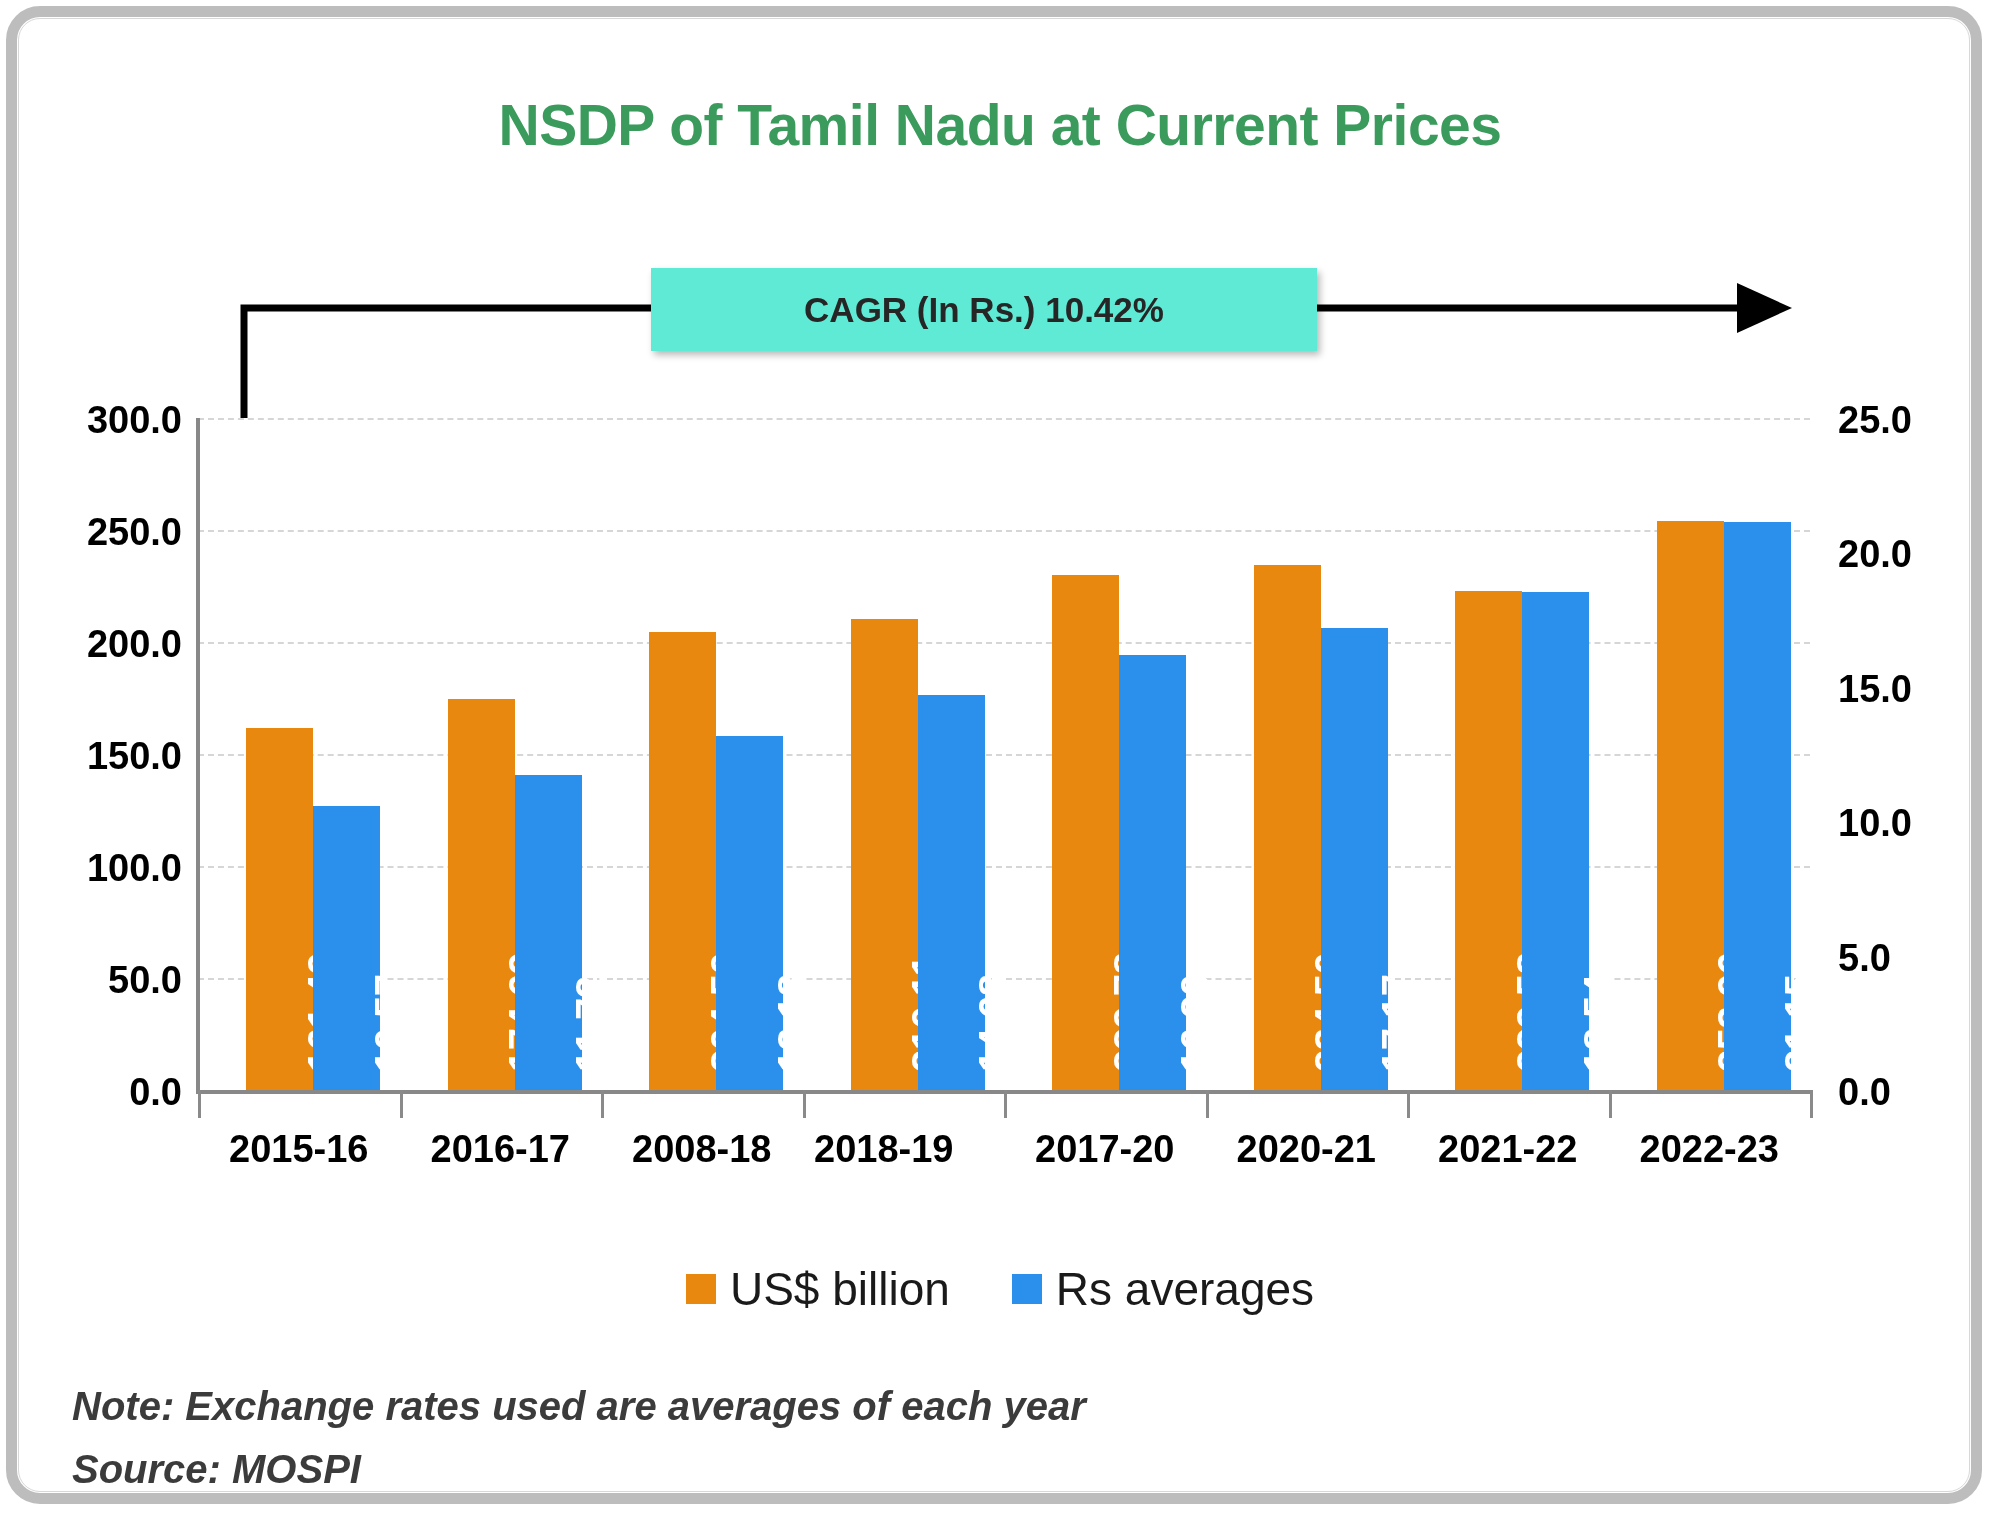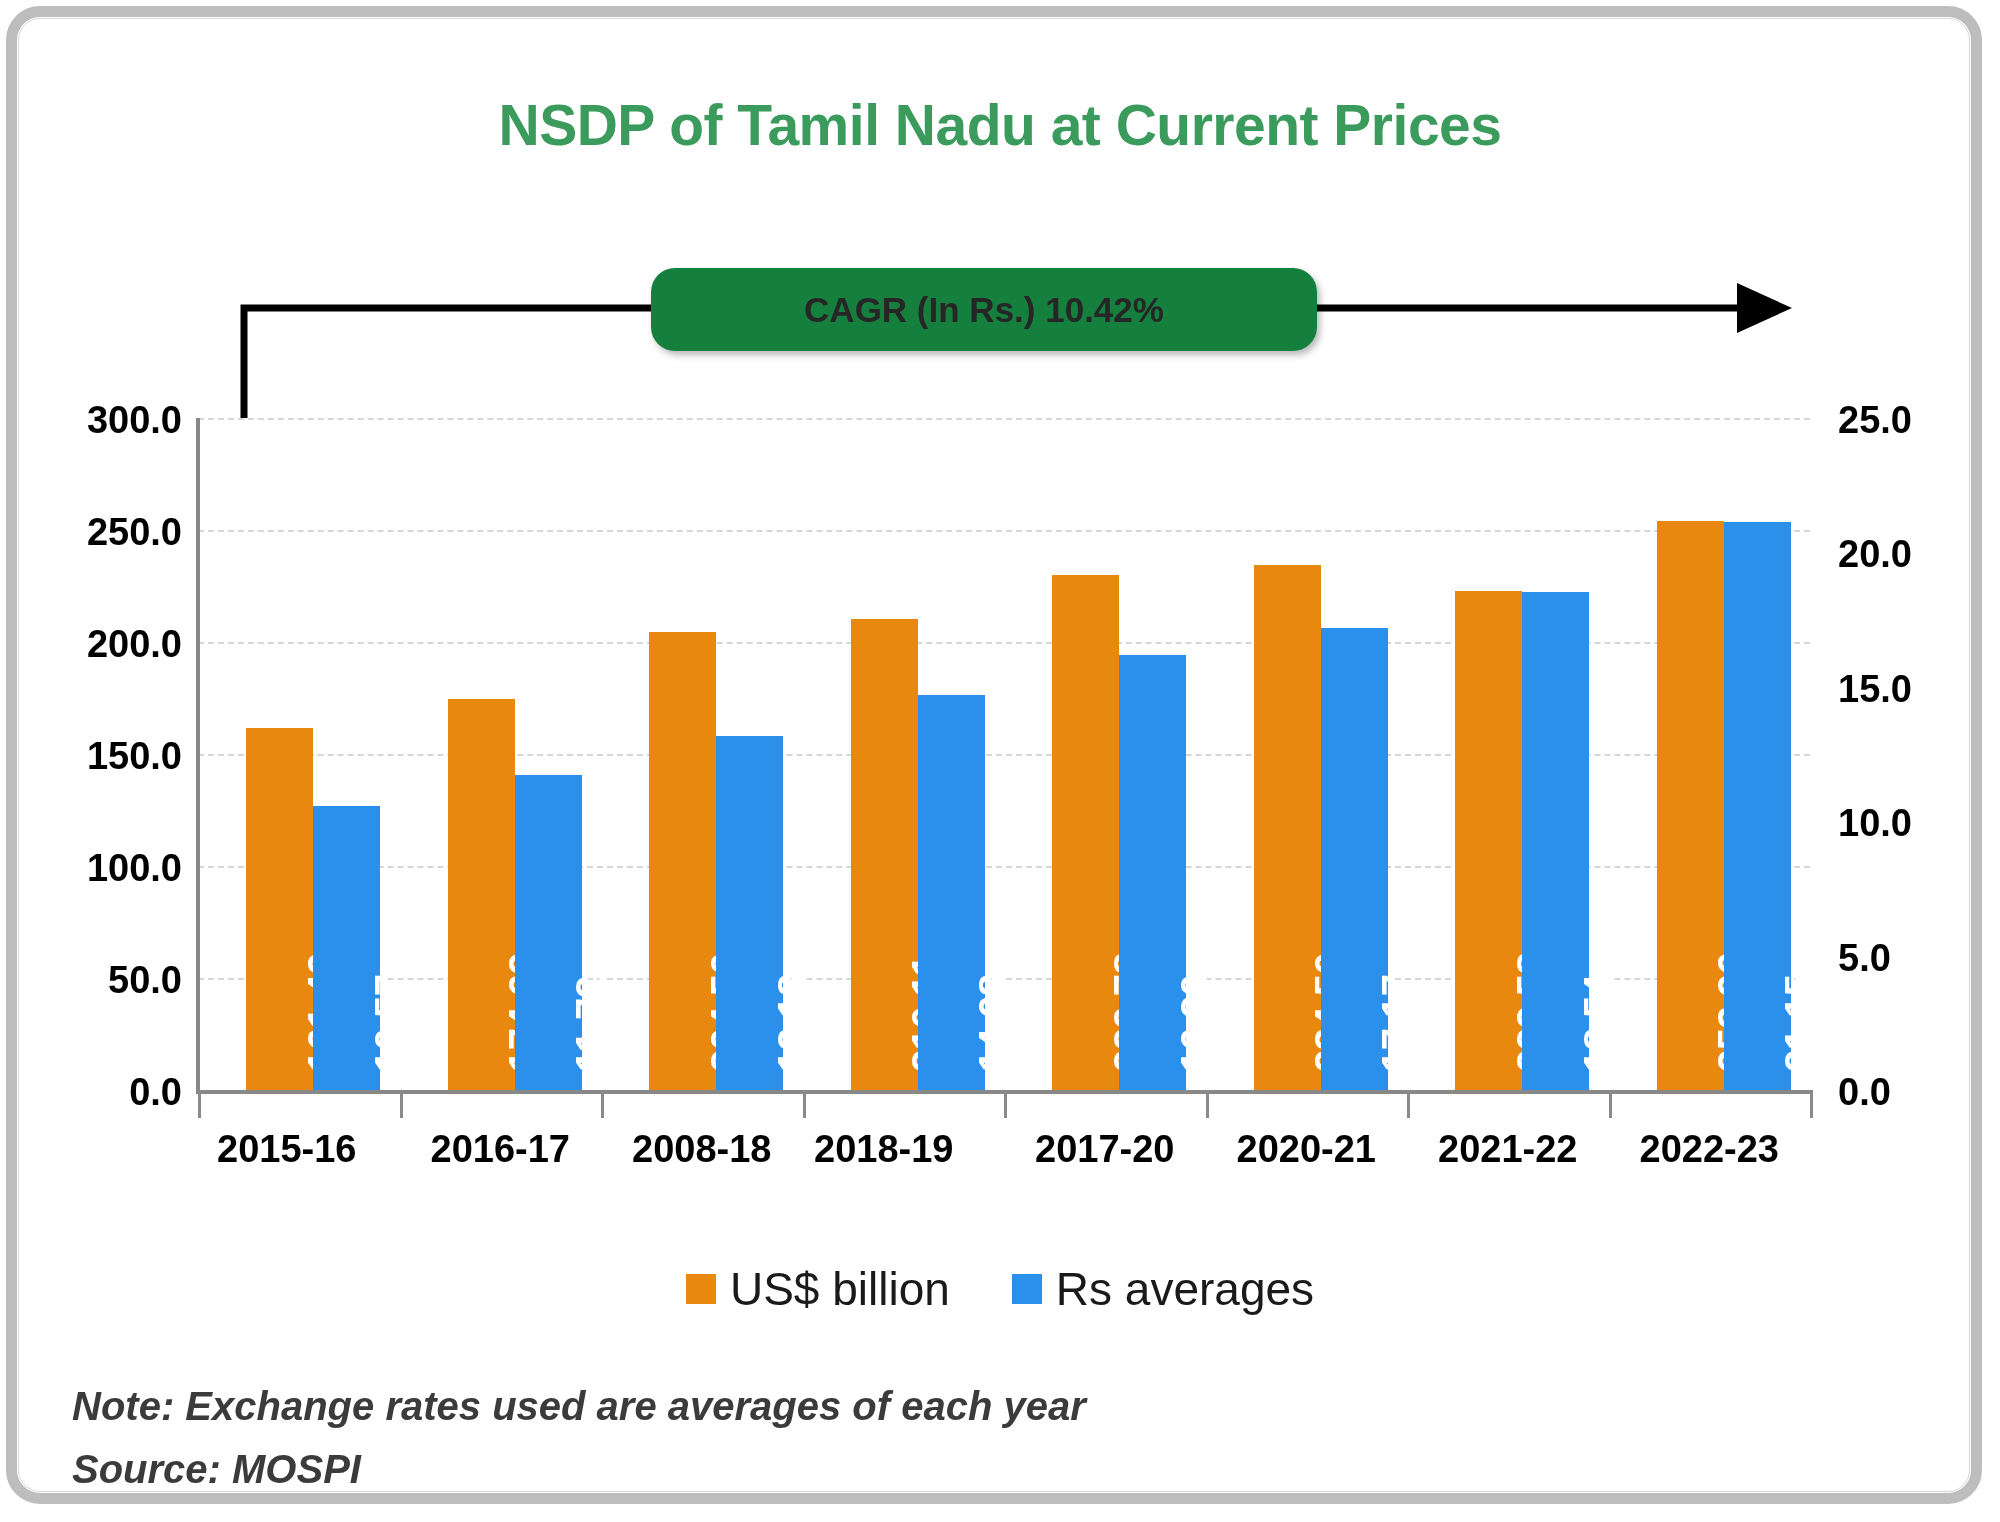--- a/index.html
+++ b/index.html
@@ -60,22 +60,22 @@
     width: 2000px;
     height: 1522px;
     pointer-events: none;
   }
   .cagr-badge {
     position: absolute;
     left: 651px;
     top: 268px;
     width: 666px;
     height: 83px;
-    background: #15803d;
-    border-radius: 24px;
+    background: #5eead4;
+    border-radius: 0;
     box-shadow: 3px 4px 7px rgba(0,0,0,0.28);
     display: flex;
     align-items: center;
     justify-content: center;
     font-size: 35px;
     font-weight: bold;
     color: #262626;
   }
 
   
@@ -348,21 +348,21 @@
           <div class="bar rs" style="height: 568.512px;">
             <div class="bar-label-wrap">
               <span class="bar-label-rot">21.15</span>
             </div>
           </div>
         </div>
       </div>
   </div>
 
   <div id="xlabels">
-      <div class="xlabel" style="left: 186px; width: 201.5px;">2015-16</div>
+      <div class="xlabel" style="left: 198px; width: 201.5px;">2015-16</div>
       <div class="xlabel" style="left: 399.5px; width: 201.5px;">2016-17</div>
       <div class="xlabel" style="left: 601px; width: 201.5px;">2008-18</div>
       <div class="xlabel" style="left: 783px; width: 201.5px;">2018-19</div>
       <div class="xlabel" style="left: 1004px; width: 201.5px;">2017-20</div>
       <div class="xlabel" style="left: 1205.5px; width: 201.5px;">2020-21</div>
       <div class="xlabel" style="left: 1407px; width: 201.5px;">2021-22</div>
       <div class="xlabel" style="left: 1608.5px; width: 201.5px;">2022-23</div>
     </div>
 
   <div class="legend">

